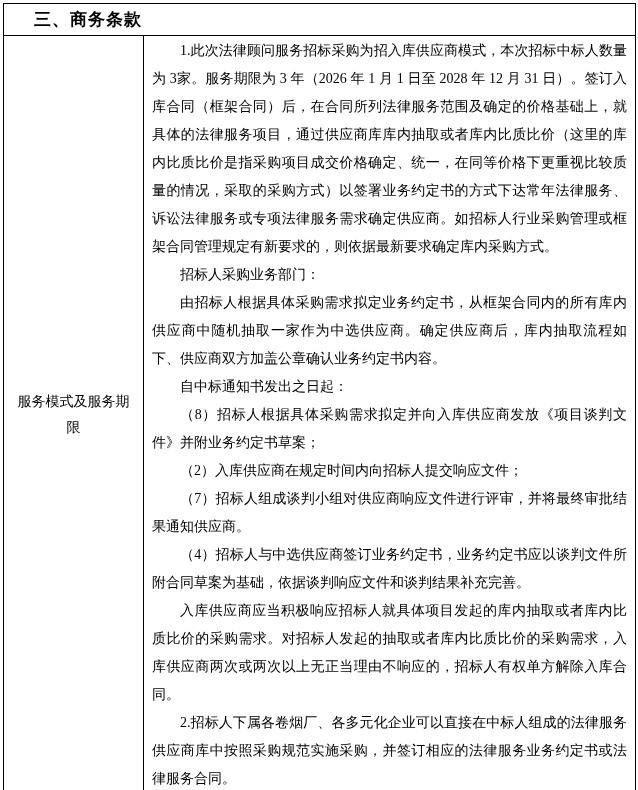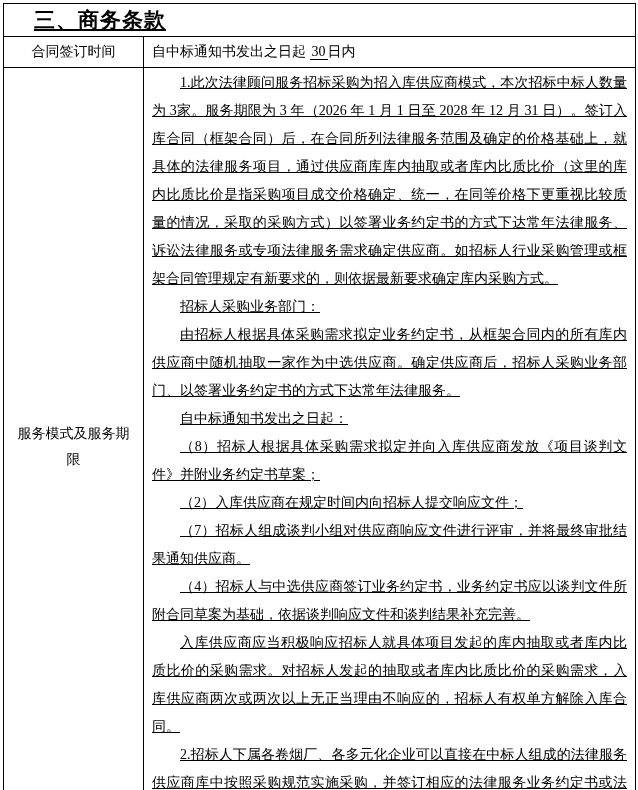--- a/index.html
+++ b/index.html
@@ -33,22 +33,21 @@
   col.c1 { width: 140px; }
   col.c2 { width: 492px; }
 
   td.section-header-cell {
     height: 27px;
     padding: 2px 0 2px 30px;
     vertical-align: middle;
   }
   .section-header-text {
     font-weight: bold;
-    font-size: 21px;
-    text-decoration: underline;
+    font-size: 17px;
     letter-spacing: 1px;
   }
 
   td.label-cell {
     text-align: center;
     font-size: 14px;
     padding: 2px 10px;
     line-height: 26px;
   }
   td.contract-label-cell { height: 25px; }
@@ -66,50 +65,43 @@
   td.body-cell {
     vertical-align: top;
     padding: 1px 8px 1px 8px;
   }
   td.body-cell p {
     margin: 0;
     font-size: 14px;
     line-height: 28px;
     text-indent: 2em;
     text-align: justify;
-    text-decoration: underline;
   }
 </style>
 </head>
 <body>
 
 <div class="doc">
   <table class="terms">
     <colgroup>
       <col class="c1">
       <col class="c2">
     </colgroup>
     <tbody>
       <tr>
         <td class="section-header-cell" colspan="2">
           <span class="section-header-text">三、商务条款</span>
         </td>
       </tr>
       <tr>
-        <td class="label-cell contract-label-cell">合同签订时间</td>
-        <td class="value-cell">
-          <span>自中标通知书发出之日起 </span><span class="uline">30</span><span>日内</span>
-        </td>
-      </tr>
-      <tr>
         <td class="label-cell">服务模式及服务期限</td>
         <td class="body-cell">
           <p>1.此次法律顾问服务招标采购为招入库供应商模式，本次招标中标人数量为 3家。服务期限为 3 年（2026 年 1 月 1 日至 2028 年 12 月 31 日）。签订入库合同（框架合同）后，在合同所列法律服务范围及确定的价格基础上，就具体的法律服务项目，通过供应商库库内抽取或者库内比质比价（这里的库内比质比价是指采购项目成交价格确定、统一，在同等价格下更重视比较质量的情况，采取的采购方式）以签署业务约定书的方式下达常年法律服务、诉讼法律服务或专项法律服务需求确定供应商。如招标人行业采购管理或框架合同管理规定有新要求的，则依据最新要求确定库内采购方式。</p>
           <p>招标人采购业务部门：</p>
-          <p>由招标人根据具体采购需求拟定业务约定书，从框架合同内的所有库内供应商中随机抽取一家作为中选供应商。确定供应商后，招标人采购业务部门、以签署业务约定书的方式下达常年法律服务。</p>
+          <p>由招标人根据具体采购需求拟定业务约定书，从框架合同内的所有库内供应商中随机抽取一家作为中选供应商。确定供应商后，库内抽取流程如下、供应商双方加盖公章确认业务约定书内容。</p>
           <p>自中标通知书发出之日起：</p>
           <p>（8）招标人根据具体采购需求拟定并向入库供应商发放《项目谈判文件》并附业务约定书草案；</p>
           <p>（2）入库供应商在规定时间内向招标人提交响应文件；</p>
           <p>（7）招标人组成谈判小组对供应商响应文件进行评审，并将最终审批结果通知供应商。</p>
           <p>（4）招标人与中选供应商签订业务约定书，业务约定书应以谈判文件所附合同草案为基础，依据谈判响应文件和谈判结果补充完善。</p>
           <p>入库供应商应当积极响应招标人就具体项目发起的库内抽取或者库内比质比价的采购需求。对招标人发起的抽取或者库内比质比价的采购需求，入库供应商两次或两次以上无正当理由不响应的，招标人有权单方解除入库合同。</p>
           <p>2.招标人下属各卷烟厂、各多元化企业可以直接在中标人组成的法律服务供应商库中按照采购规范实施采购，并签订相应的法律服务业务约定书或法律服务合同。</p>
         </td>
       </tr>
     </tbody>

